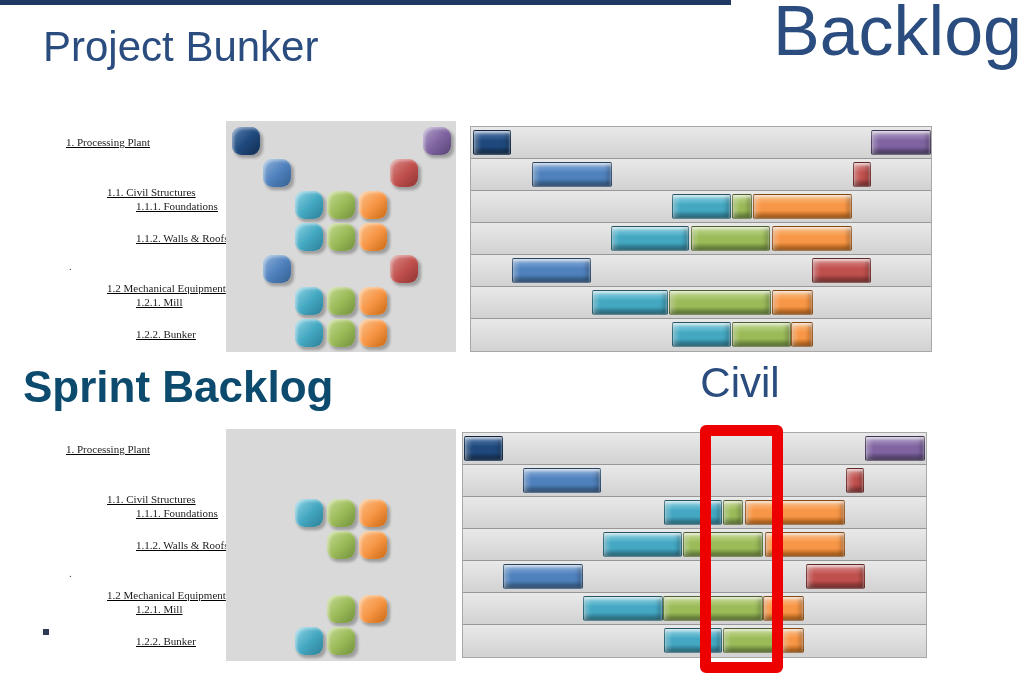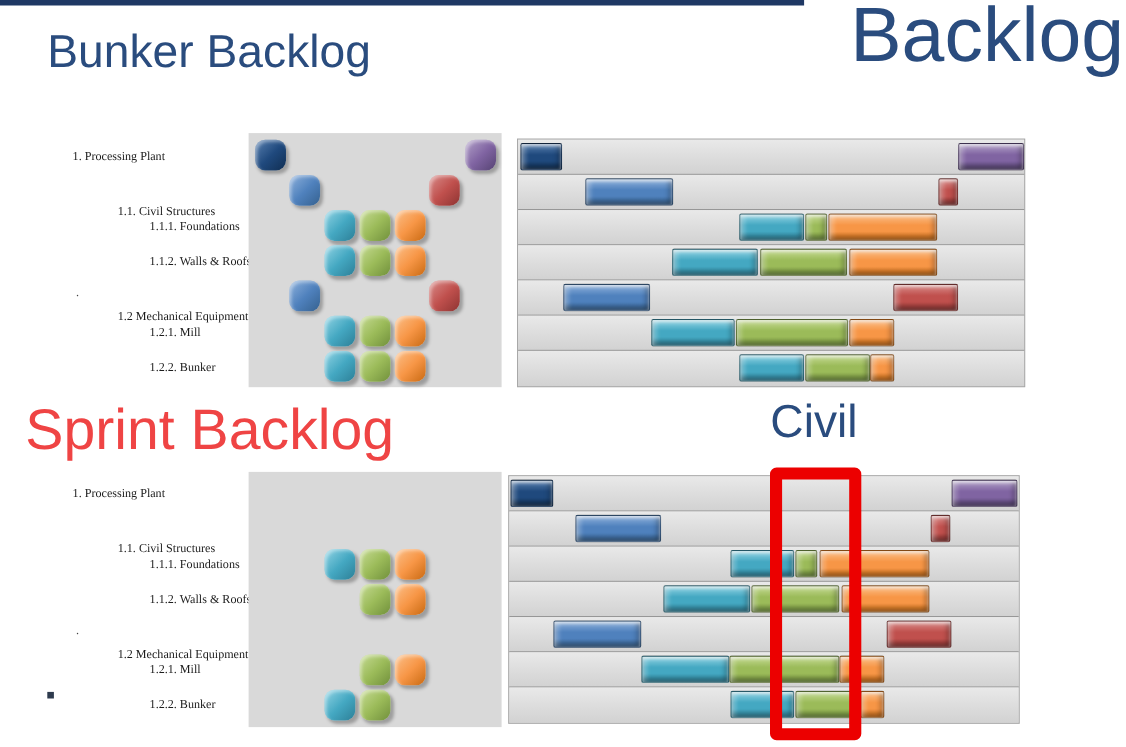--- a/index.html
+++ b/index.html
@@ -1,24 +1,24 @@
 <!DOCTYPE html>
 <html><head>
 <meta charset="utf-8">
 <style>
   html,body{margin:0;padding:0;background:#fff;}
   .slide{position:relative;width:1024px;height:679px;background:#ffffff;overflow:hidden;
          font-family:"Liberation Sans",sans-serif;}
   .top-rule{position:absolute;left:0;top:0;width:731px;height:5px;background:#1F3864;}
   .h-backlog{position:absolute;top:-5px;right:2px;font-size:70px;line-height:1.05;color:#2A4C7E;}
   .h-project{position:absolute;left:43px;top:24px;font-size:42px;line-height:1.1;color:#2A4C7E;}
-  .h-sprintbacklog{position:absolute;left:23px;top:363px;font-size:52px;line-height:1.1;color:#ef4444;}
+  .h-sprintbacklog{position:absolute;left:23px;top:363px;font-size:44px;line-height:1.1;color:#0c4a6e;font-weight:bold;}
   .h-sprint{position:absolute;left:650px;top:360px;width:180px;text-align:center;font-size:42px;line-height:1.1;color:#2A4C7E;}
 
-  .labels{position:absolute;width:166px;}
+  .labels{position:absolute;width:166px;text-decoration:underline;}
   .label-row{position:relative;height:32px;display:flex;align-items:center;}
   .task{font-family:"Liberation Serif",serif;font-size:11px;color:#1c1c1c;white-space:nowrap;}
   .lvl1 .task{padding-left:6px;}
   .lvl2 .task{padding-left:47px;margin-top:36px;}
   .lvl3 .task{padding-left:76px;}
   .dot{position:absolute;left:9px;top:6px;font-family:"Liberation Serif",serif;font-size:11px;color:#444;}
 
   .tokens{position:absolute;background:#D9D9D9;}
   .token{position:absolute;width:28px;height:28px;border-radius:9px;
          background:linear-gradient(135deg,var(--l) 0%,var(--b) 52%,var(--d) 100%);
@@ -45,21 +45,21 @@
   .highlight{position:absolute;left:700px;top:425px;width:83px;height:248px;box-sizing:border-box;
              border:11px solid #EC0000;border-radius:6px;z-index:5;}
   .square-bullet{position:absolute;left:43px;top:629px;width:6px;height:6px;background:#2E3B4E;}
 </style>
 </head>
 <body>
 
 <div class="slide" id="slide">
   <div class="top-rule"></div>
   <div class="h-backlog">Backlog</div>
-  <div class="h-project">Bunker Backlog</div>
+  <div class="h-project">Project Bunker</div>
   <div class="h-sprintbacklog">Sprint Backlog</div>
   <div class="h-sprint">Civil</div>
   <div class="highlight"></div>
   <div class="square-bullet"></div>
 <div class="labels" style="left: 60px; top: 126px;">
       <div class="label-row lvl1">
         <span class="task">1. Processing Plant</span>
       </div>
       <div class="label-row lvl2">
         <span class="task">1.1. Civil Structures</span>

